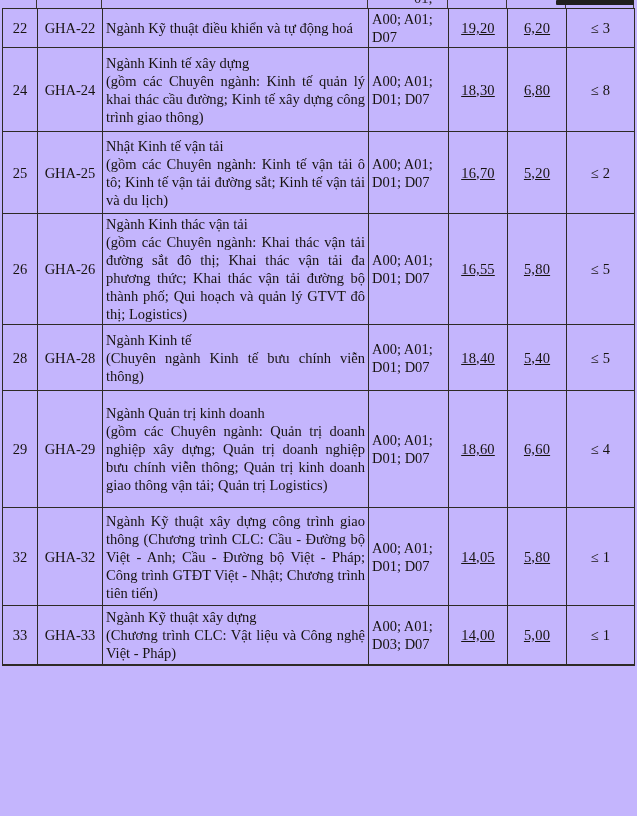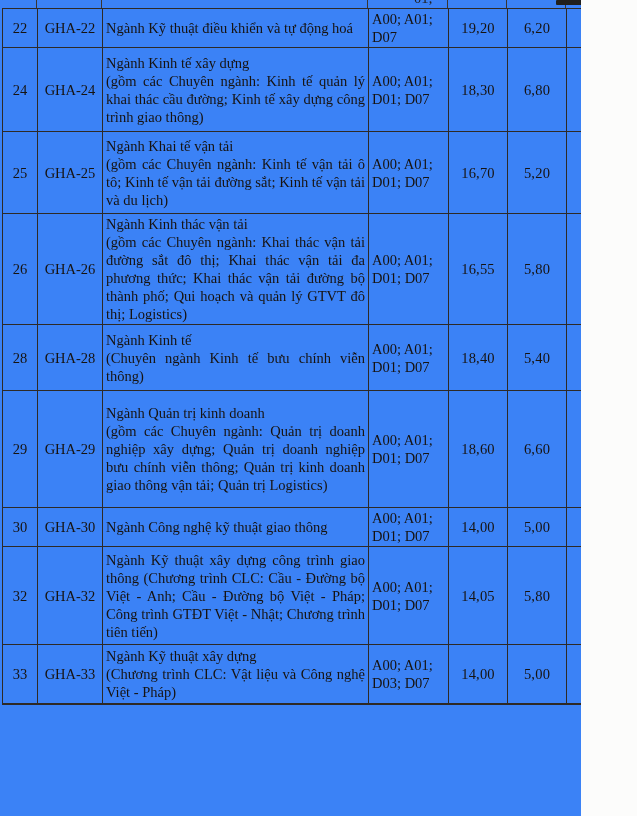--- a/index.html
+++ b/index.html
@@ -1,20 +1,20 @@
 <!DOCTYPE html>
 <html><head>
 <meta charset="utf-8">
 <style>
   html, body { margin: 0; padding: 0; background: #fcfcfb; }
   .page {
     position: relative;
-    width: 581px;
+    width: 637px;
     height: 816px;
-    background: #3b82f6;
+    background: #c4b5fd;
     overflow: hidden;
     font-family: "Liberation Serif", "DejaVu Serif", serif;
     color: #171310;
   }
   table.adm {
     position: absolute;
     left: 2px;
     top: 8px;
     width: 632px;
     border-collapse: collapse;
@@ -25,21 +25,21 @@
     padding: 1px 3px;
     vertical-align: middle;
     font-size: 14.5px;
     line-height: 18px;
     overflow: hidden;
   }
   table.adm tr:last-child td { border-bottom-width: 2.5px; }
   td.c-idx, td.c-code { text-align: center; }
   td.c-name { text-align: justify; padding: 3px 5px 3px 6px; }
   td.c-comb { text-align: left; line-height: 16px; padding: 1px 2px; }
-  td.c-s1, td.c-s2 { text-align: center; letter-spacing: 0.2px; }
+  td.c-s1, td.c-s2 { text-align: center; letter-spacing: 0.2px; text-decoration: underline; }
   td.c-q { text-align: center; }
   
   .tick {
     position: absolute;
     top: 0; height: 9px; width: 1.4px;
     background: #3a3631;
   }
   .smudge {
     position: absolute;
     top: 0; height: 5px;
@@ -118,21 +118,21 @@
         </td>
         <td class="c-s1">18,30</td>
         <td class="c-s2">6,80</td>
         <td class="c-q">≤ 8</td>
       </tr>
 
       <tr style="height:82px">
         <td class="c-idx">25</td>
         <td class="c-code">GHA-25</td>
         <td class="c-name">
-          <div>Ngành Khai tế vận tải</div>
+          <div>Nhật Kinh tế vận tải</div>
           <div>(gồm các Chuyên ngành: Kinh tế vận tải ô tô; Kinh tế vận tải đường sắt; Kinh tế vận tải và du lịch)</div>
         </td>
         <td class="c-comb">
           <div>A00; A01;</div>
           <div>D01; D07</div>
         </td>
         <td class="c-s1">16,70</td>
         <td class="c-s2">5,20</td>
         <td class="c-q">≤ 2</td>
       </tr>
@@ -179,35 +179,20 @@
         </td>
         <td class="c-comb">
           <div>A00; A01;</div>
           <div>D01; D07</div>
         </td>
         <td class="c-s1">18,60</td>
         <td class="c-s2">6,60</td>
         <td class="c-q">≤ 4</td>
       </tr>
 
-      <tr style="height:32px">
-        <td class="c-idx">30</td>
-        <td class="c-code">GHA-30</td>
-        <td class="c-name">
-          <div>Ngành Công nghệ kỹ thuật giao thông</div>
-          <div></div>
-        </td>
-        <td class="c-comb">
-          <div>A00; A01;</div>
-          <div>D01; D07</div>
-        </td>
-        <td class="c-s1">14,00</td>
-        <td class="c-s2">5,00</td>
-        <td class="c-q">≤ 3</td>
-      </tr>
 
 
       <tr style="height:98px">
         <td class="c-idx">32</td>
         <td class="c-code">GHA-32</td>
         <td class="c-name">
           <div>Ngành Kỹ thuật xây dựng công trình giao thông (Chương trình CLC: Cầu - Đường bộ Việt - Anh; Cầu - Đường bộ Việt - Pháp; Công trình GTĐT Việt - Nhật; Chương trình tiên tiến)</div>
           <div></div>
         </td>
         <td class="c-comb">

